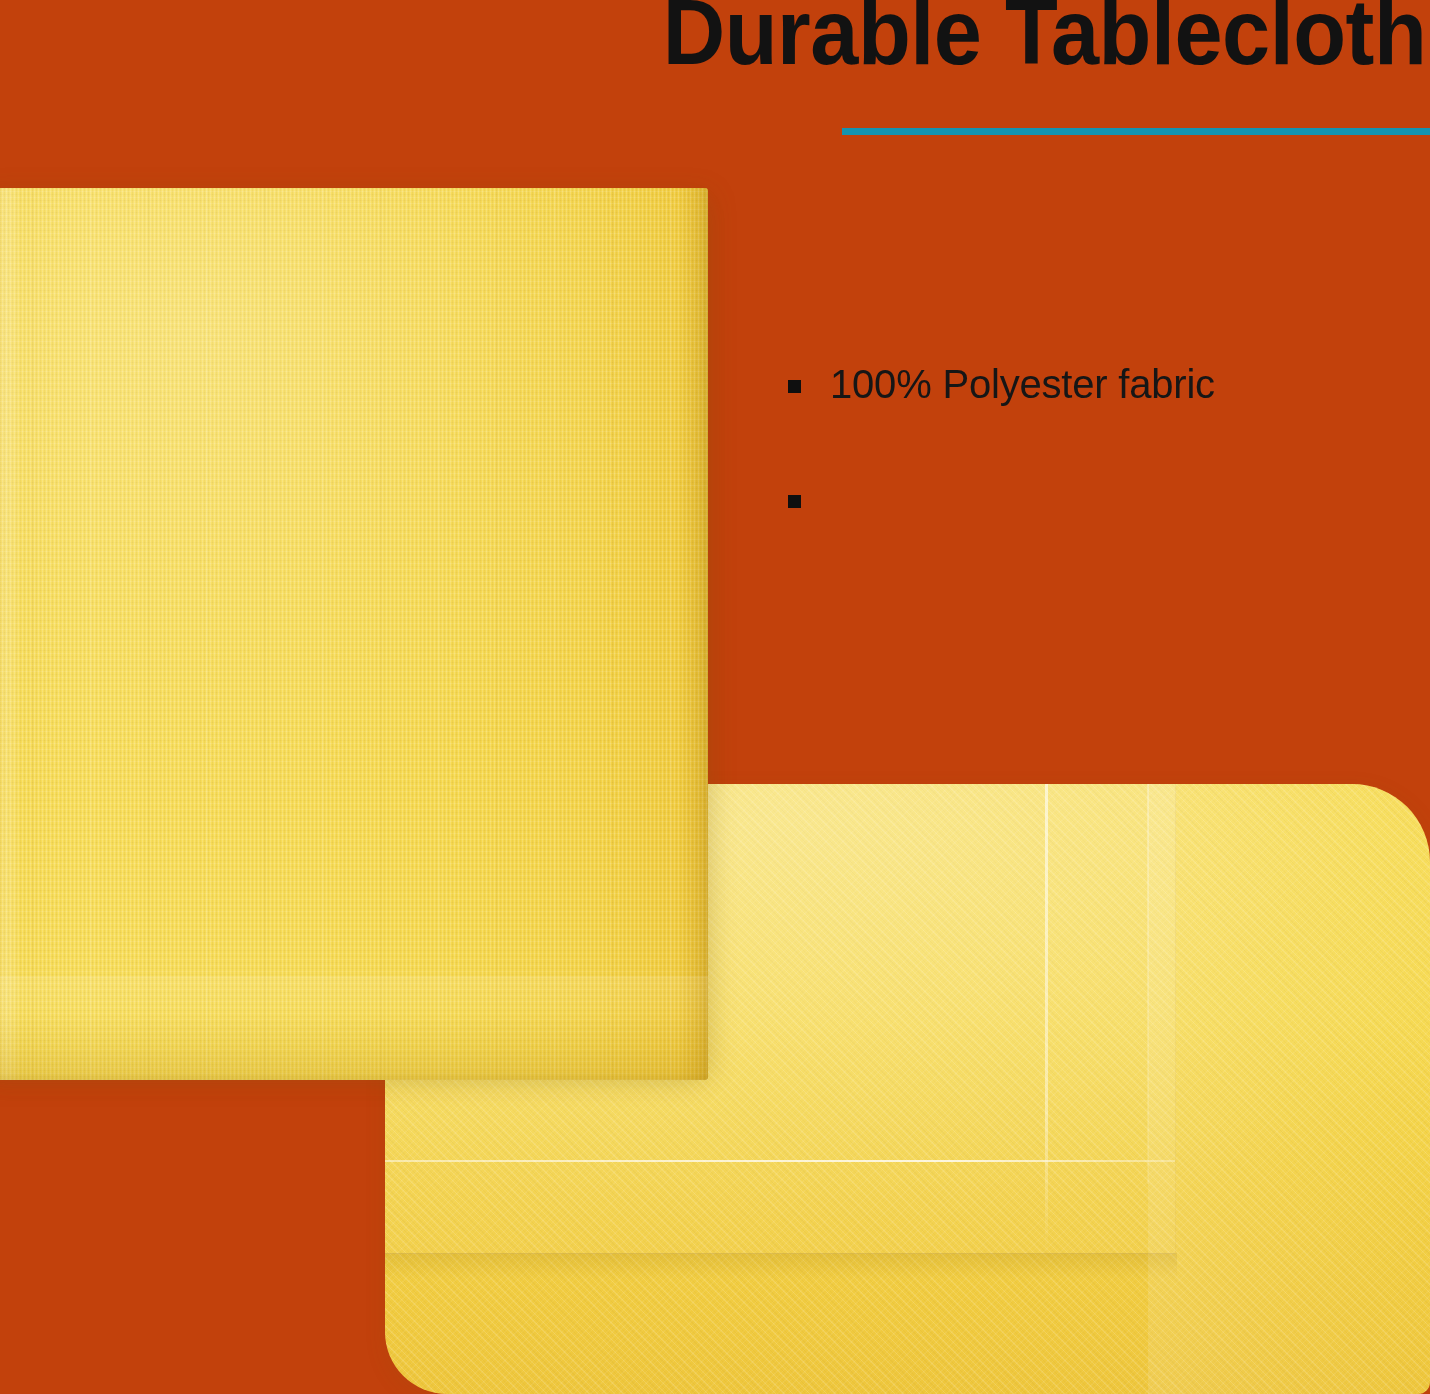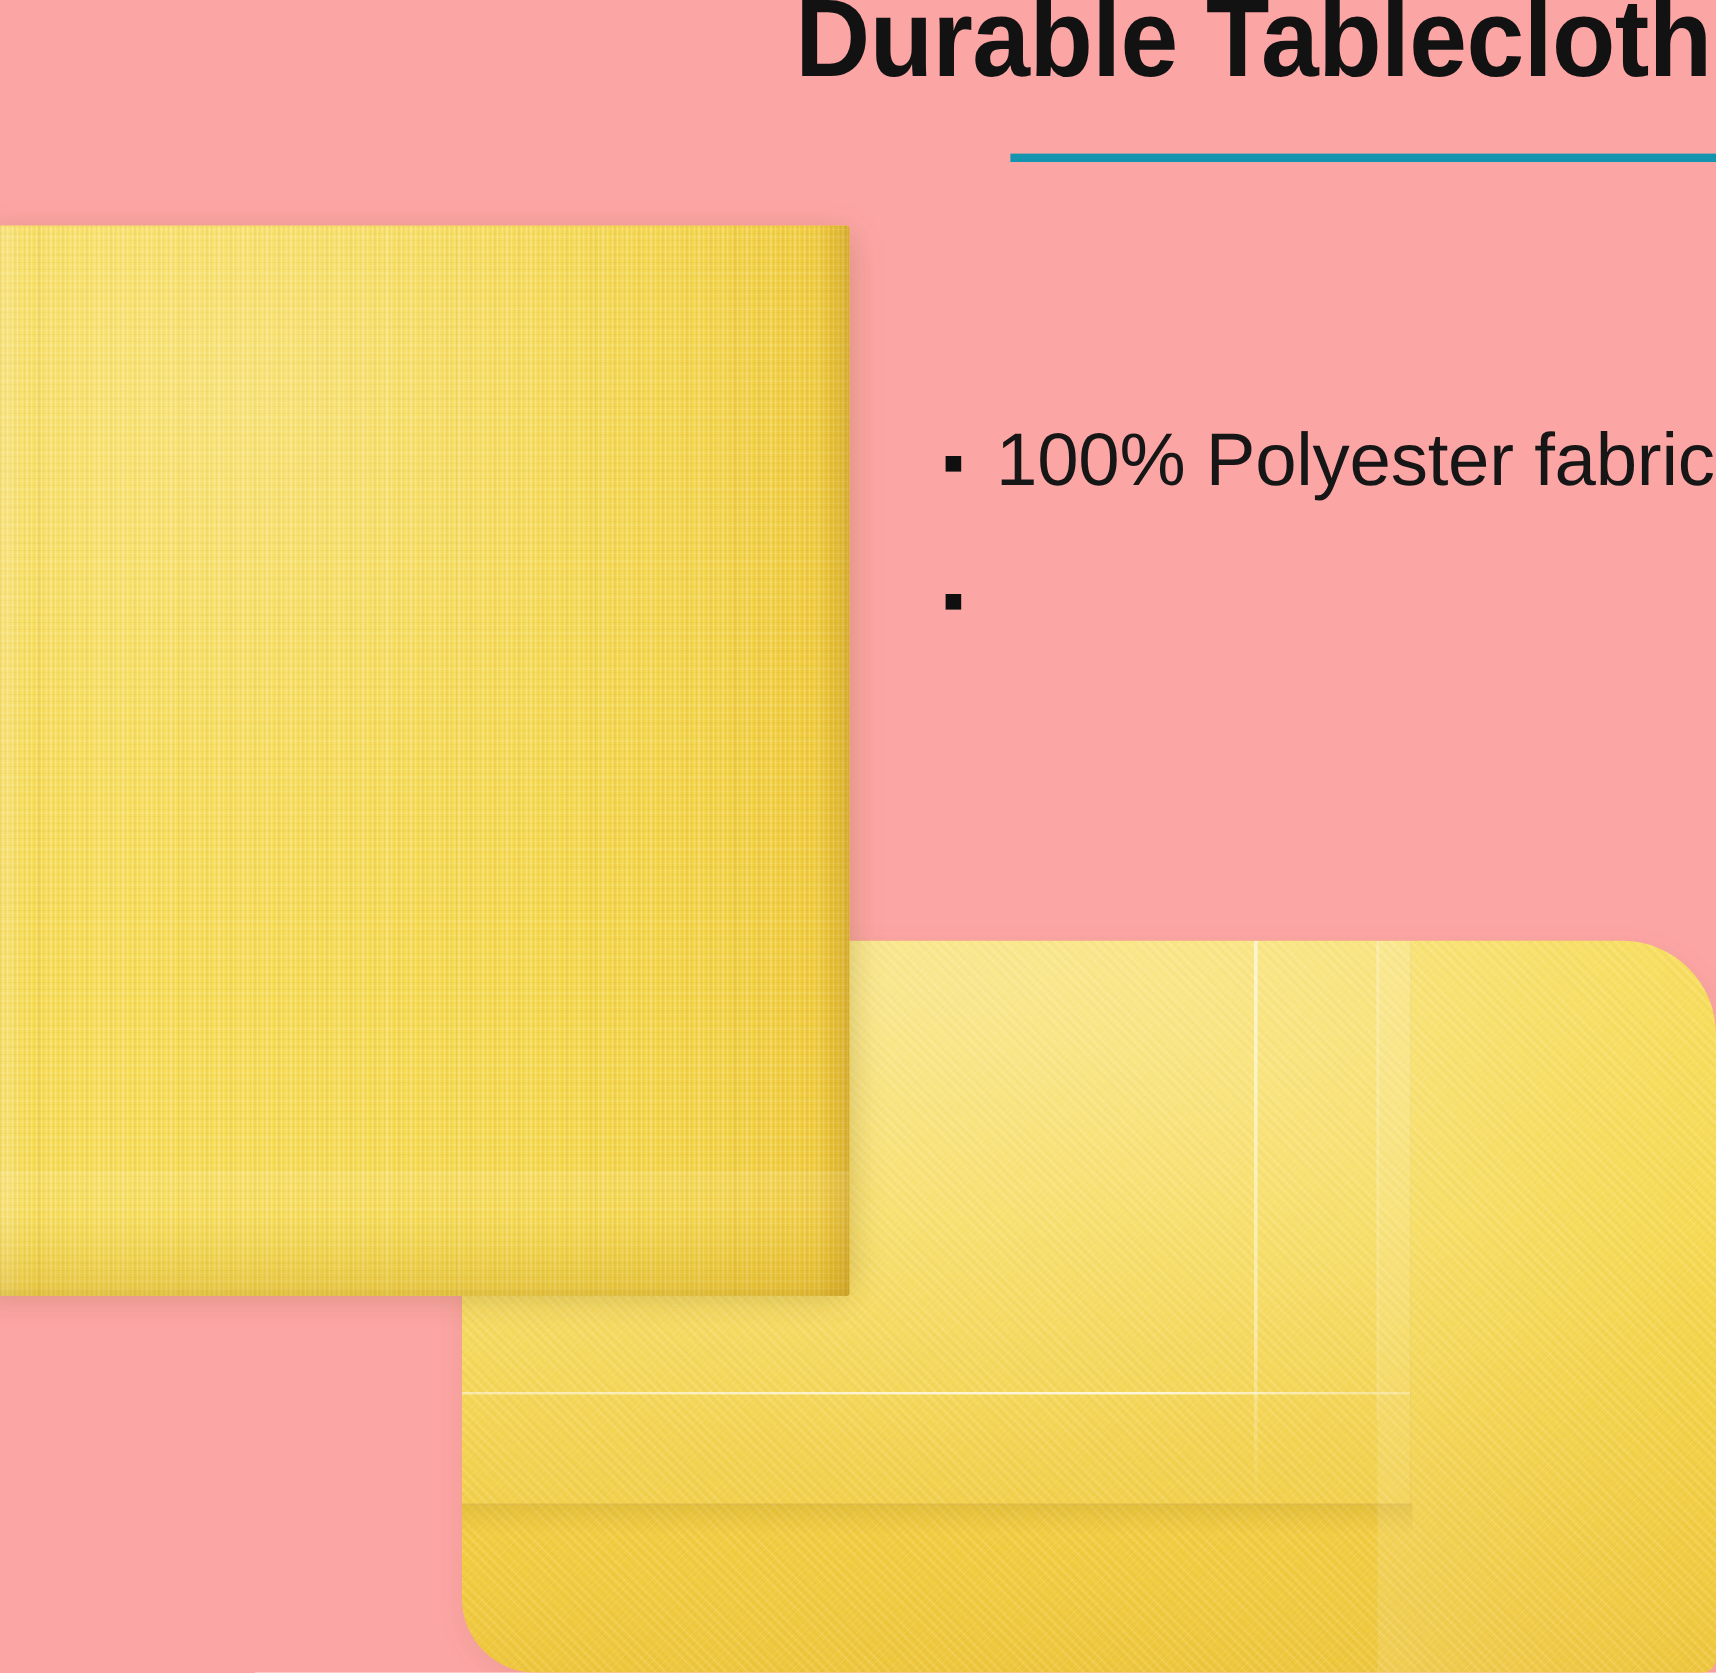--- a/index.html
+++ b/index.html
@@ -9,21 +9,21 @@
   }
   body {
     font-family: "Liberation Sans", sans-serif;
     -webkit-font-smoothing: antialiased;
   }
 
   #stage {
     position: relative;
     width: 1430px;
     height: 1394px;
-    background: #fca5a5;
+    background: #c2410c;
     overflow: hidden;
   }
 
   
   #header-block {
     position: absolute;
     left: 640px;
     top: 0;
     width: 790px;
     height: 160px;
@@ -59,21 +59,21 @@
     top: 352px;
     width: 640px;
     margin: 0;
     padding: 0;
     list-style: none;
   }
   .feature-item {
     position: relative;
     padding-left: 44px;
     margin: 0 0 51px 0;
-    font-size: 62px;
+    font-size: 40px;
     line-height: 64px;
     color: #161616;
     white-space: nowrap;
     letter-spacing: -0.2px;
   }
   .feature-item:last-child { margin-bottom: 0; }
   .bullet-marker {
     position: absolute;
     left: 2px;
     top: 28px;

